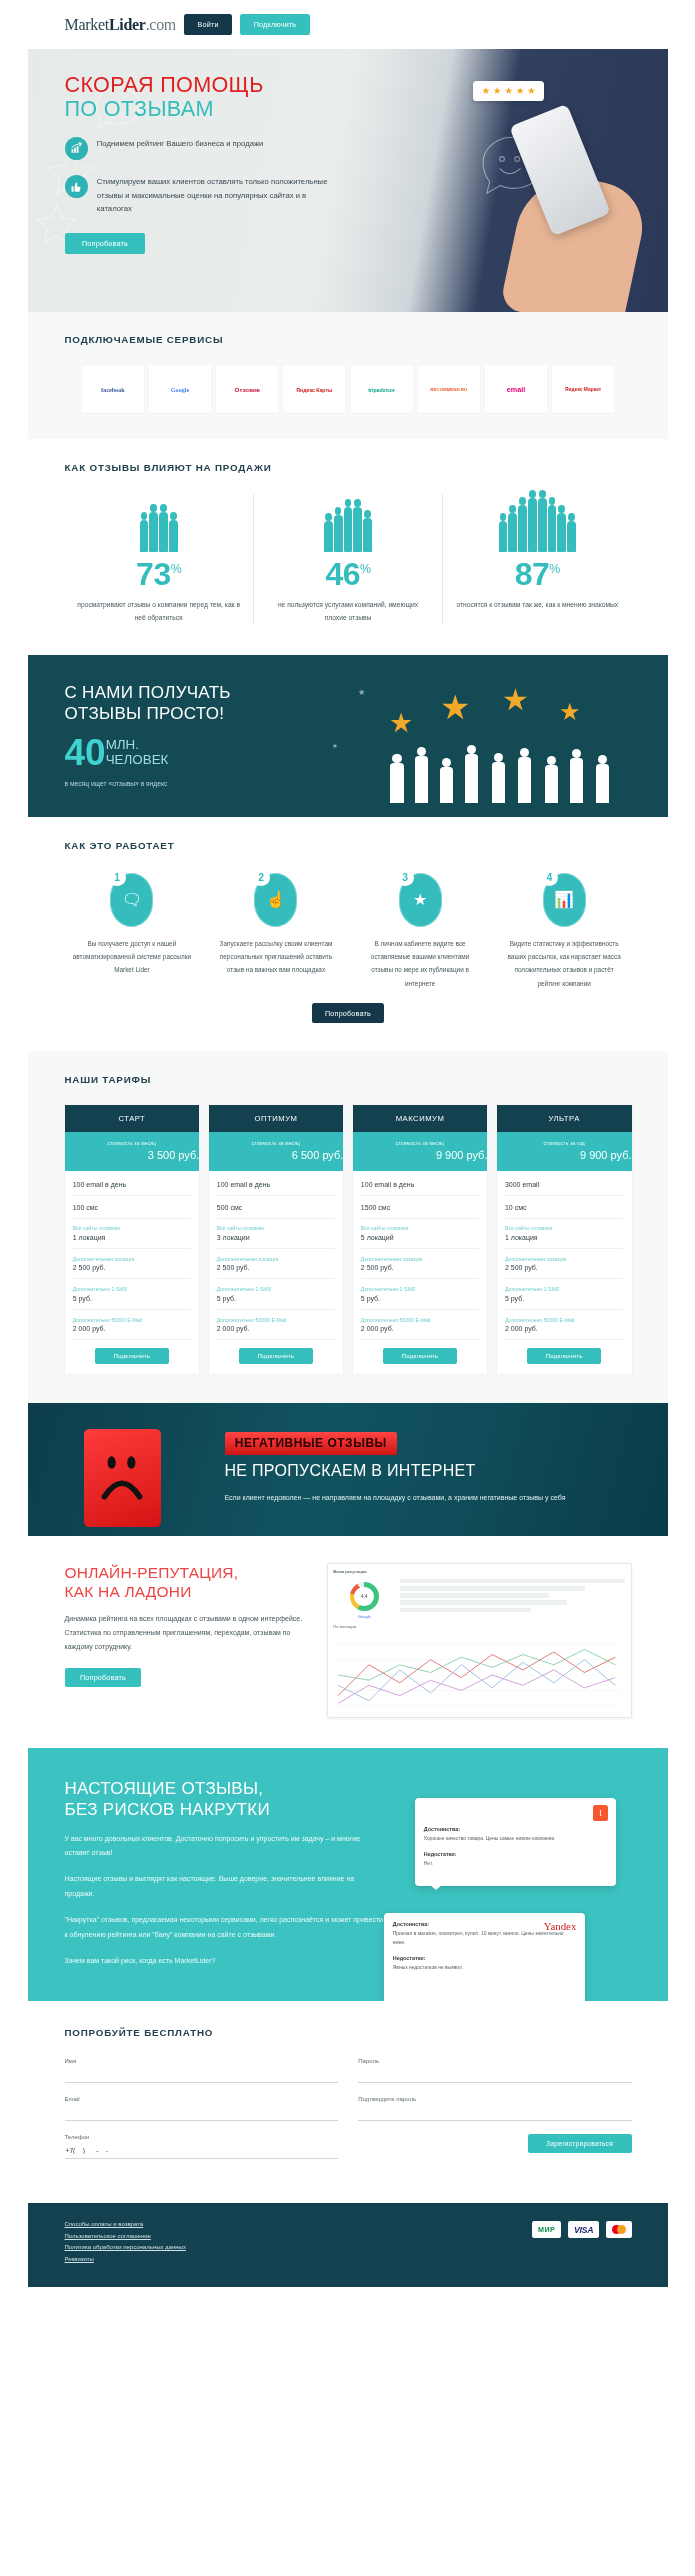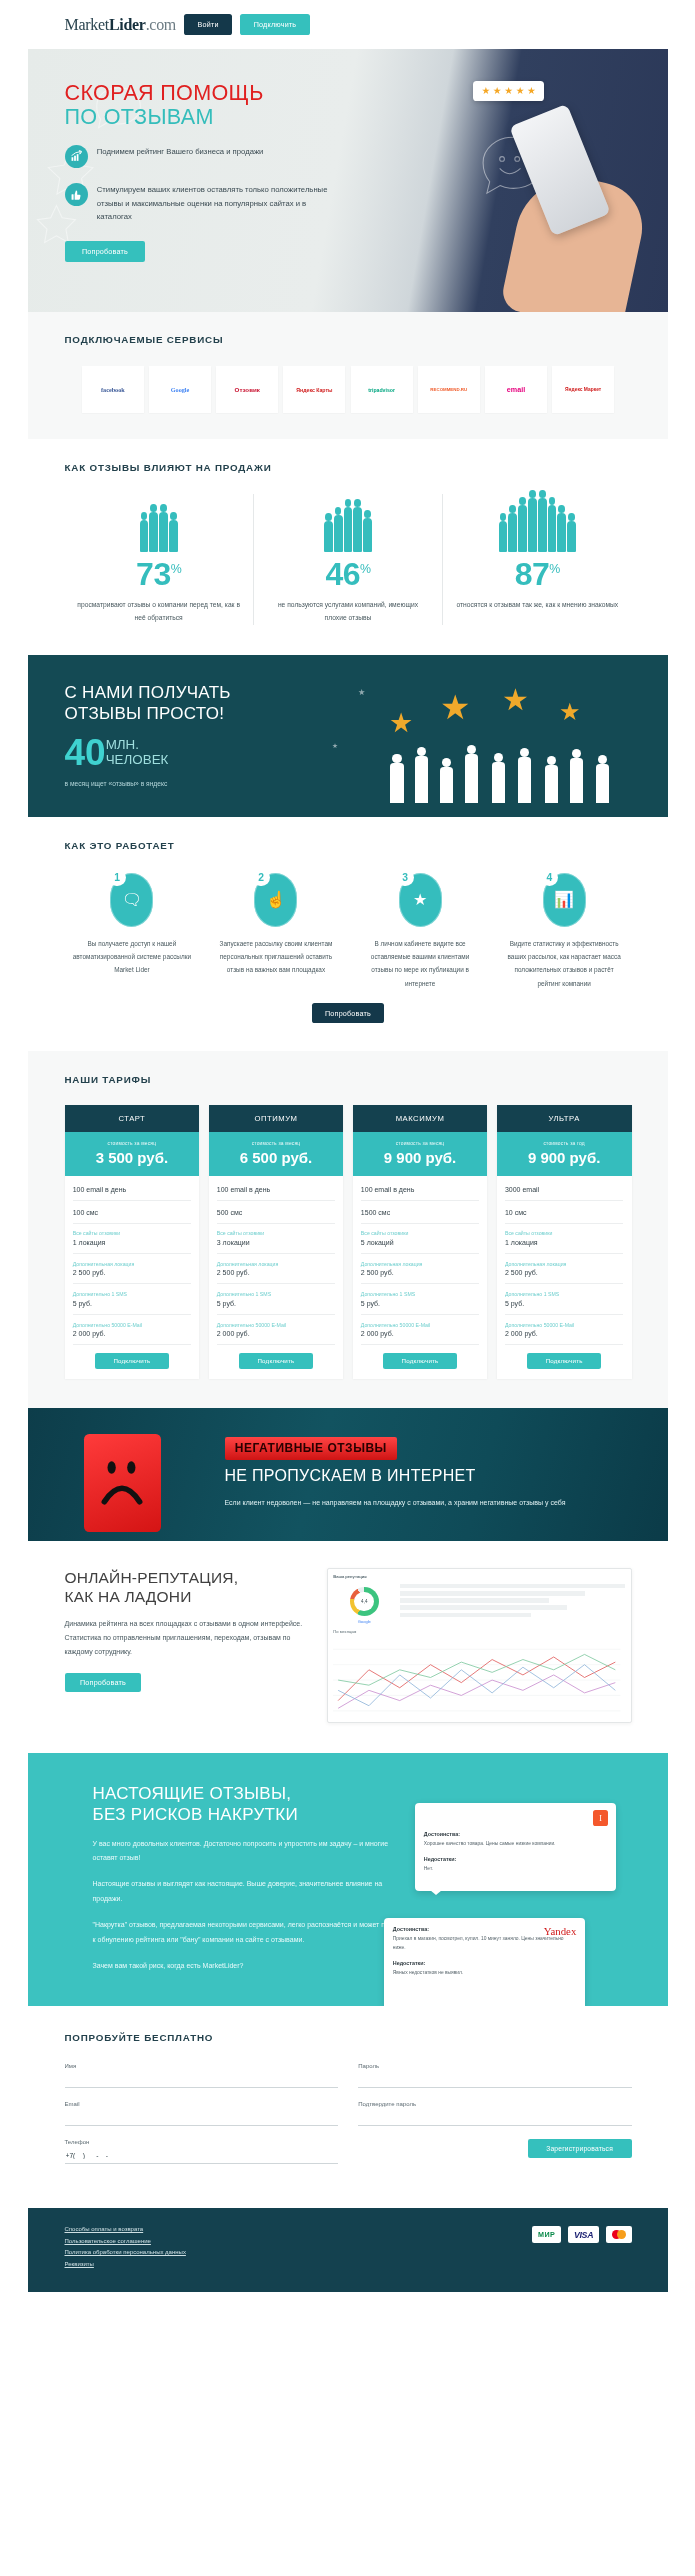--- a/index.html
+++ b/index.html
@@ -29,21 +29,21 @@
   }
   .btn-dark { background: #14384a; }
   .btn-teal { background: #35c0bd; }
 
   
   .hero {
     height: 263px; position: relative; overflow: hidden;
     background: linear-gradient(100deg, #e6ebe9 0%, #e9edec 48%, #cfd6da 62%, #31405f 72%, #2b3858 100%);
   }
   .hero .deco { position: absolute; inset: 0; opacity: .55; }
-  .hero-content { padding-top: 32px; position: relative; z-index: 3; }
+  .hero-content { padding-top: 24px; position: relative; z-index: 3; }
   .hero h1 { font-size: 21.6px; line-height: 1.12; font-weight: normal; letter-spacing: 0.3px; }
   .hero h1 .l1 { color: #e02020; display:block; }
   .hero h1 .l2 { color: #34bdbb; display:block; }
   .feat { display: flex; align-items: flex-start; gap: 9.3px; margin-top: 15.5px; max-width: 268px; }
   .feat .circ {
     width: 23px; height: 23px; min-width:23px; border-radius: 50%;
     background: #2fb2b5; display:flex; align-items:center; justify-content:center;
   }
   .feat .txt { font-size: 7.7px; line-height: 1.75; color: #3a4a52; }
   .hero .cta { margin-top: 17.5px; }
@@ -131,21 +131,21 @@
   .how-col p { margin-top: 10.3px; font-size: 6.4px; line-height: 2.05; color:#49595f; padding: 0 8.2px; }
   .how .cta { text-align:center; margin-top: 13.4px; }
 
   
   .pricing { padding: 23px 0 29px; }
   .plans { display:flex; gap: 9.3px; margin-top: 19.6px; }
   .plan { flex:1; background:#fff; box-shadow: 0 0.5px 2.1px rgba(0,0,0,.07); }
   .plan-head { background:#14414f; color:#fff; text-align:center; padding: 8.8px 0; font-size: 7.7px; letter-spacing:0.5px; }
   .plan-price { background:#35bdbd; color:#fff; text-align:center; padding: 9.3px 0 10.3px; }
   .plan-price .lbl { font-size: 4.9px; letter-spacing:0.2px; opacity:.92; text-transform: lowercase; }
-  .plan-price .val { font-size: 15px; margin-top: 2.6px; font-weight: 700; }
+  .plan-price .val { font-size: 11px; margin-top: 2.6px; font-weight: 400; text-align: right; }
   .plan-body { padding: 2.1px 8.2px 8.2px; }
   .prow { padding: 6.7px 0 6.2px; border-bottom: 0.5px solid #eceeef; }
   .prow .k { font-size: 5.2px; color:#6fcfce; display:block; margin-bottom: 1.5px; }
   .prow .v { font-size: 7px; color:#35434a; }
   .plan .cta { text-align:center; padding: 8.2px 0 2.1px; }
   .plan .cta .btn { width: 74px; padding: 4.1px 0; border-radius: 2.1px; font-size: 6.2px; }
 
   
   .negband {
     position:relative; overflow:hidden; color:#fff; padding: 29px 0 31px;
@@ -161,38 +161,38 @@
     display:inline-block; background: linear-gradient(180deg,#ff4444,#cf1414);
     padding: 4.6px 10.3px; border-radius: 2.1px; font-size: 12px; color:#2a0000;
     letter-spacing: 0.5px; font-weight: bold;
   }
   .negband h2 { font-size: 16px; margin-top: 7.2px; font-weight: normal; letter-spacing: 0.3px; }
   .negband p { margin-top: 10.3px; font-size: 7px; line-height: 2.0; max-width: 371px; color:#e1f2f4; }
 
   
   .rep { padding: 27px 0 30px; display:flex; align-items:flex-start; gap: 20.6px; }
   .rep-left { width: 242px; }
-  .rep h2 { font-size: 15.5px; line-height: 1.25; color:#404040; font-weight: normal; letter-spacing:0.2px; }
+  .rep h2 { font-size: 15.5px; line-height: 1.25; color:#ef4444; font-weight: normal; letter-spacing:0.2px; }
   .rep p { margin-top: 10.3px; font-size: 7px; line-height: 2.05; color:#46565d; }
   .rep .cta { margin-top: 13.4px; }
   .rep .cta .btn { padding: 5.2px 15.5px; border-radius: 2.1px; }
   .dashboard { flex:1; background:#fff; border:0.5px solid #e3e6e7; border-radius: 2.1px;
                box-shadow: 0 1px 4.1px rgba(0,0,0,.06); padding: 5.2px; height: 155px; position:relative; }
   .dash-title { font-size: 4.1px; color:#5a6b72; font-weight:bold; }
   .donut { width: 29px; height: 29px; border-radius:50%; margin: 5.2px auto 0;
     background: conic-gradient(#3cc47f 0 58%, #f2c230 58% 78%, #e8603c 78% 92%, #e9eef0 92% 100%);
     display:flex; align-items:center; justify-content:center; }
   .donut::after { content:"4,4"; width:19.6px;height:19.6px;background:#fff;border-radius:50%;
     display:flex;align-items:center;justify-content:center;font-size:4.6px;color:#3a4a52; }
   .spark { position:absolute; left: 5.2px; right: 5.2px; bottom: 5.2px; height: 77px; }
 
   
   .realband { background:#3cc2c0; color:#fff; padding: 30px 0 33px; position:relative; }
   .realband h2 { font-size: 17px; line-height: 1.26; font-weight: normal; letter-spacing:0.3px; }
-  .realband .col { width: 319px; margin-left: 28px; }
+  .realband .col { width: 319px; }
   .realband p { margin-top: 11.3px; font-size: 7px; line-height: 2.1; color:#eafbfb; }
   .bubble {
     position:absolute; background:#fff; border-radius: 4.1px; padding: 8.2px 9.3px;
     box-shadow: 0 2.1px 7.2px rgba(0,0,0,.14); color:#444;
   }
   .bubble .h { font-size: 5.4px; font-weight:bold; color:#2f3a40; }
   .bubble .t { font-size: 4.9px; line-height: 1.85; color:#57646b; margin-top: 2.6px; }
   .bubble::after {
     content:""; position:absolute; left: 15.5px; bottom:-8.8px; border: 4.6px solid transparent;
     border-top-color:#fff; border-width: 5.2px 6.2px;

